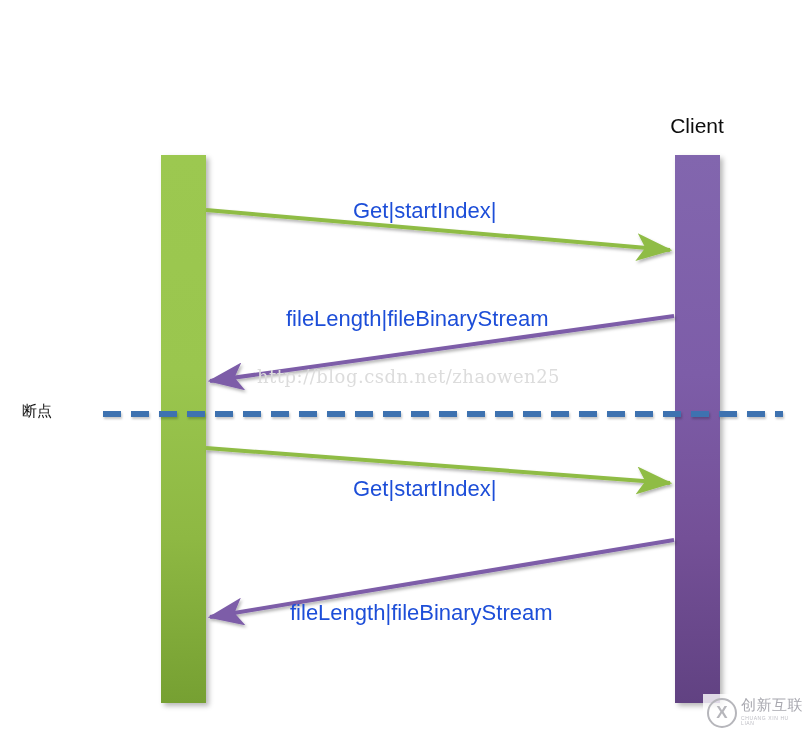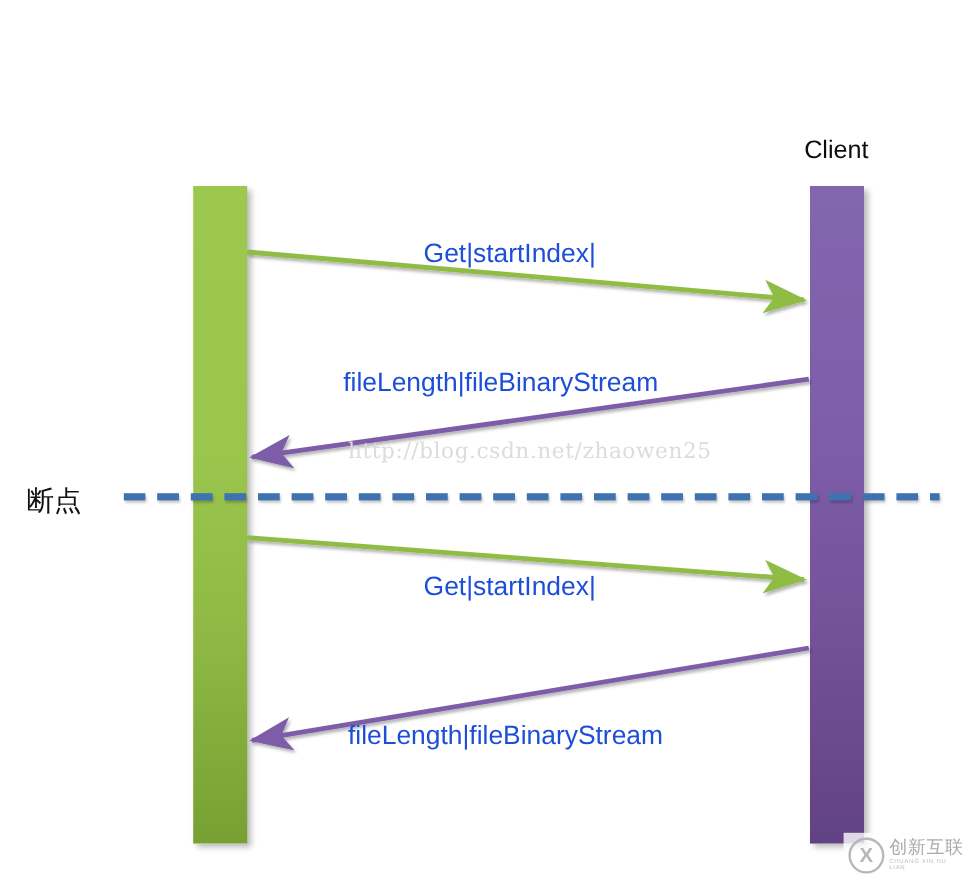--- a/index.html
+++ b/index.html
@@ -69,21 +69,21 @@
     font-size: 22px;
     color: #1d4ed8;
     white-space: nowrap;
     letter-spacing: 0px;
   }
 
   .break-label {
     position: absolute;
     left: 22px;
     top: 402px;
-    font-size: 23px;
+    font-size: 15px;
     color: #111111;
     font-family: Liberation Sans, sans-serif;
     white-space: nowrap;
   }
 
   .break-line {
     position: absolute;
     left: 103px;
     top: 411px;
     width: 680px;
@@ -96,21 +96,20 @@
 
   .watermark-url {
     position: absolute;
     left: 257px;
     top: 366px;
     font-size: 18px;
     color: #dcdcdc;
     font-family: "DejaVu Serif", "Liberation Serif", serif;
     letter-spacing: 0.5px;
     white-space: nowrap;
-    margin-left: 33px;
   }
 
   .brand-watermark {
     position: absolute;
     left: 703px;
     top: 694px;
     width: 100px;
     height: 37px;
     background: rgba(255,255,255,0.80);
     display: flex;
@@ -140,21 +139,21 @@
   }
   .brand-text {
     display: flex;
     flex-direction: column;
     justify-content: center;
     line-height: 1;
   }
   .brand-cn {
     font-size: 15px;
     color: #a9a9b0;
-    font-family: Liberation Sans, sans-serif;
+    font-family: Liberation Mono, monospace;
     letter-spacing: 0.5px;
   }
   .brand-en {
     font-size: 5px;
     color: #bdbdc3;
     letter-spacing: 0.6px;
     margin-top: 2px;
   }
 </style>
 </head>

